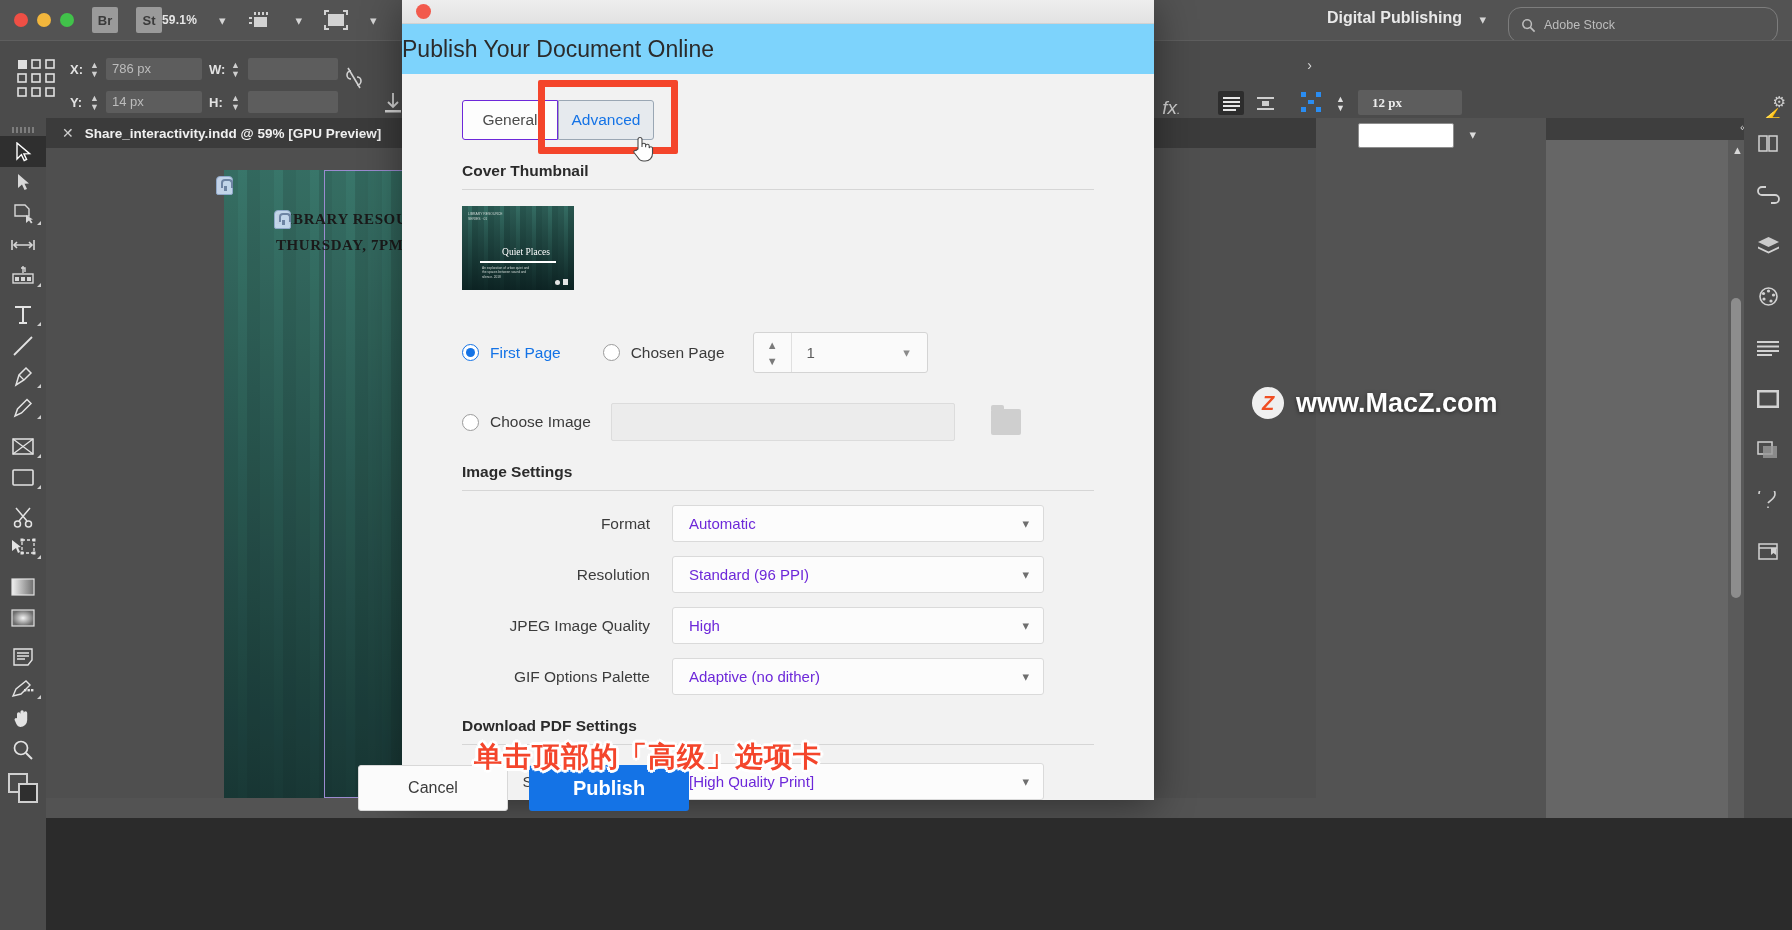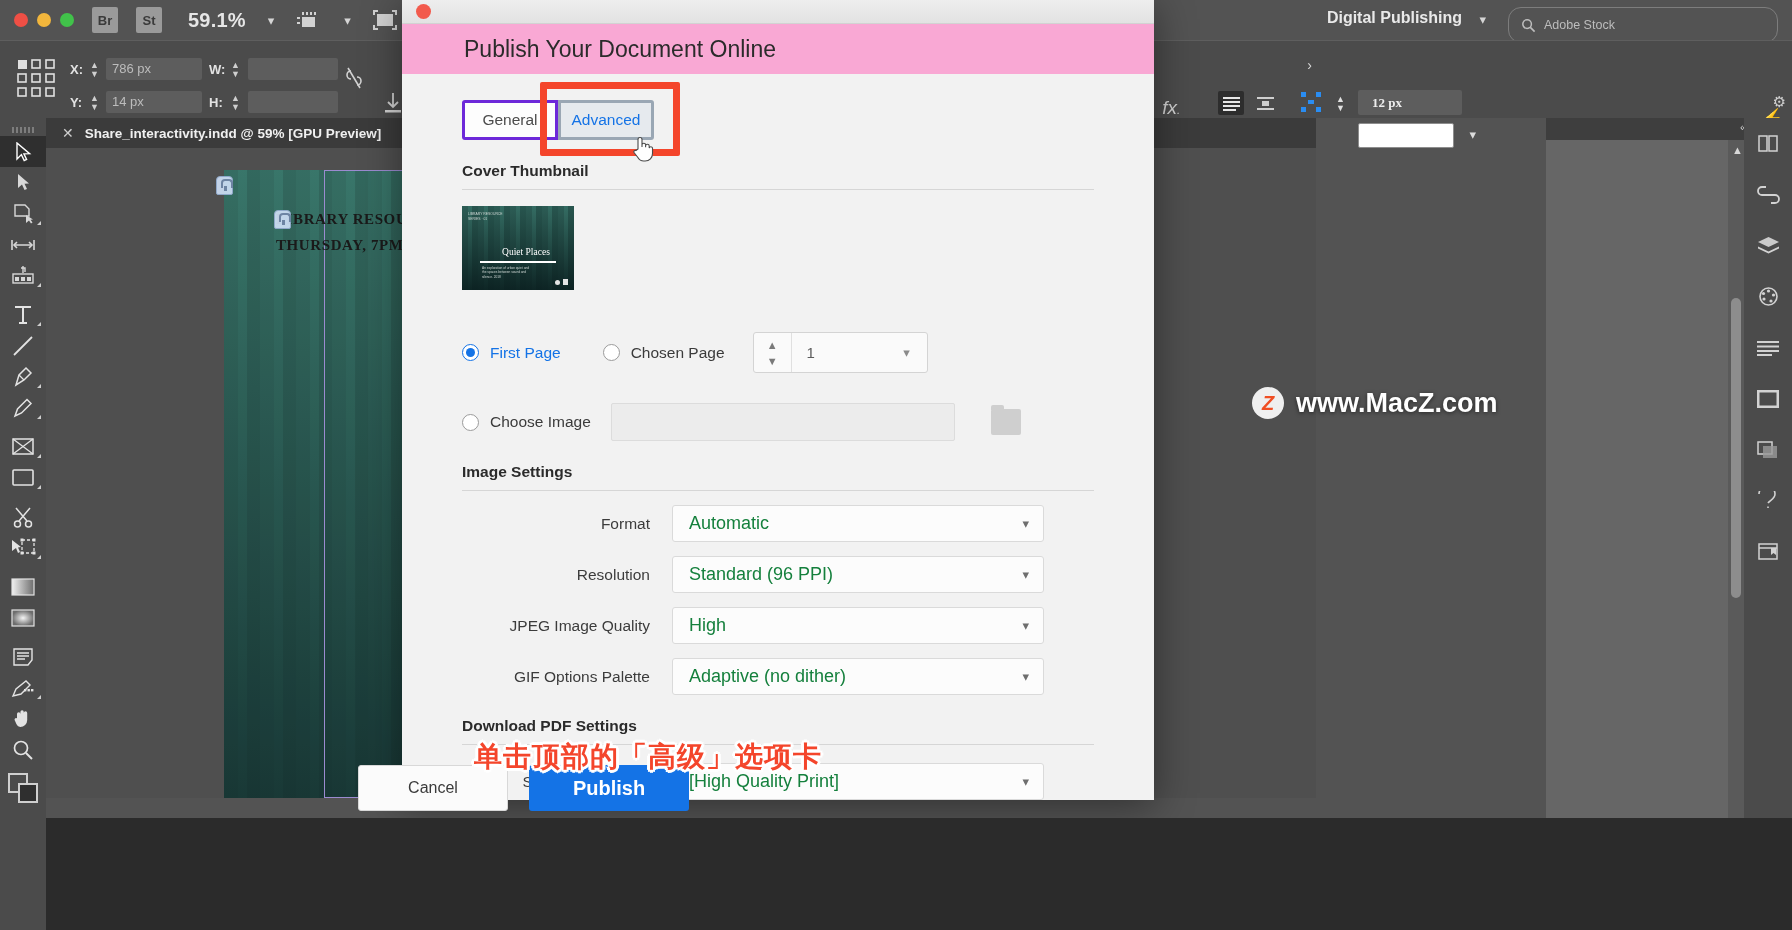--- a/index.html
+++ b/index.html
@@ -24,21 +24,21 @@
   .tl.r { background:#ef4f45; }
   .tl.y { background:#f2b63c; }
   .tl.g { background:#41c24a; }
 
   .appbtn {
     width:26px; height:26px; background:#9a9a9a; color:#3a3a3a;
     font-size:13px; font-weight:bold; display:flex; align-items:center;
     justify-content:center; border-radius:2px; margin-left:18px;
   }
   .zoomval {
-    color:#e6e6e6; font-size:20px; font-weight:bold; margin-left:26px;
+    color:#e6e6e6; font-size:12px; font-weight:bold; 
     letter-spacing:.2px;
   }
   .chev { color:#d5d5d5; font-size:13px; margin-left:22px; }
   .mb-icon { margin-left:22px; display:flex; align-items:center; }
 
   .ws-label {
     position:absolute; right:330px; top:9px; color:#e9e9e9;
     font-size:16px; font-weight:bold;
   }
   .ws-chev { position:absolute; right:306px; top:12px; color:#d5d5d5; font-size:13px; }
@@ -176,28 +176,28 @@
   .dlg {
     position:absolute; left:402px; top:0; width:752px; height:800px;
     background:#f2f2f2; box-shadow:0 6px 38px rgba(0,0,0,.42);
     display:flex; flex-direction:column; z-index:40;
   }
   .dlg-titlebar {
     height:30px; background:linear-gradient(#eeeeee,#e2e2e2);
     border-bottom:1px solid #d2d2d2; display:flex; align-items:center; padding-left:14px;
   }
   .dlg-close { width:15px; height:15px; border-radius:50%; background:#f25a4c; }
-  .dlg-header { height:62px; background:#f9a8d4; display:flex; align-items:center; padding-left:62px; }
+  .dlg-header { height:62px; background:#7dd3fc; display:flex; align-items:center; }
   .dlg-title { font-size:23px; color:#2b2b2b; }
 
   .dlg-body { flex:1; padding:0 60px; background:#f2f2f2; position:relative; }
 
   .tabs { display:flex; margin-top:26px; }
   .tab {
-    min-width:96px; height:40px; border:3px solid #6d28d9; background:#fdfdfd;
+    min-width:96px; height:40px; border:1px solid #6d28d9; background:#fdfdfd;
     display:flex; align-items:center; justify-content:center;
     font-size:15.5px; color:#4c4c4c;
   }
   .tab:first-child { border-radius:3px 0 0 3px; }
   .tab.active {
     background:#e6eaee; color:#1473e6; border-color:#9aa7b4;
     border-radius:0 3px 3px 0; position:relative;
   }
   .tab-highlight {
     position:absolute; left:-21px; top:-21px; width:140px; height:74px;
@@ -265,21 +265,21 @@
     background:#cfcfcf; border-radius:2px 2px 0 0;
   }
 
   .frow { display:flex; align-items:center; margin-top:14px; }
   .frow-lbl { width:210px; text-align:right; font-size:15.5px; color:#3c3c3c; padding-right:22px; }
   .select {
     width:372px; height:37px; border:1px solid #dadada; background:#fcfcfc;
     border-radius:3px; display:flex; align-items:center; justify-content:space-between;
     padding:0 14px 0 16px;
   }
-  .select .v { font-size:18px; color:#15803d; }
+  .select .v { font-size:15px; color:#6d28d9; }
   .select .c { color:#6e6e6e; font-size:13px; }
   .btn-cancel {
     position:absolute; left:358px; top:765px; width:150px; height:46px;
     background:#fbfbfb; border:1px solid #d8d8d8; border-radius:3px;
     display:flex; align-items:center; justify-content:center;
     font-size:16px; color:#3a3a3a; z-index:45;
   }
   .btn-publish {
     position:absolute; left:529px; top:765px; width:160px; height:46px;
     background:#1473e6; border-radius:3px; display:flex; align-items:center;

